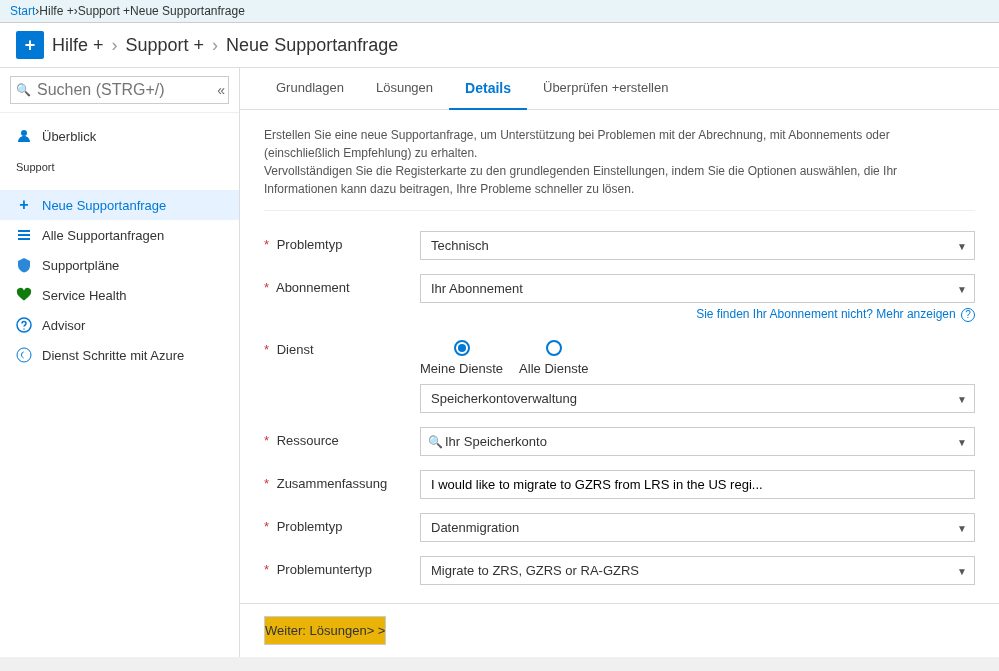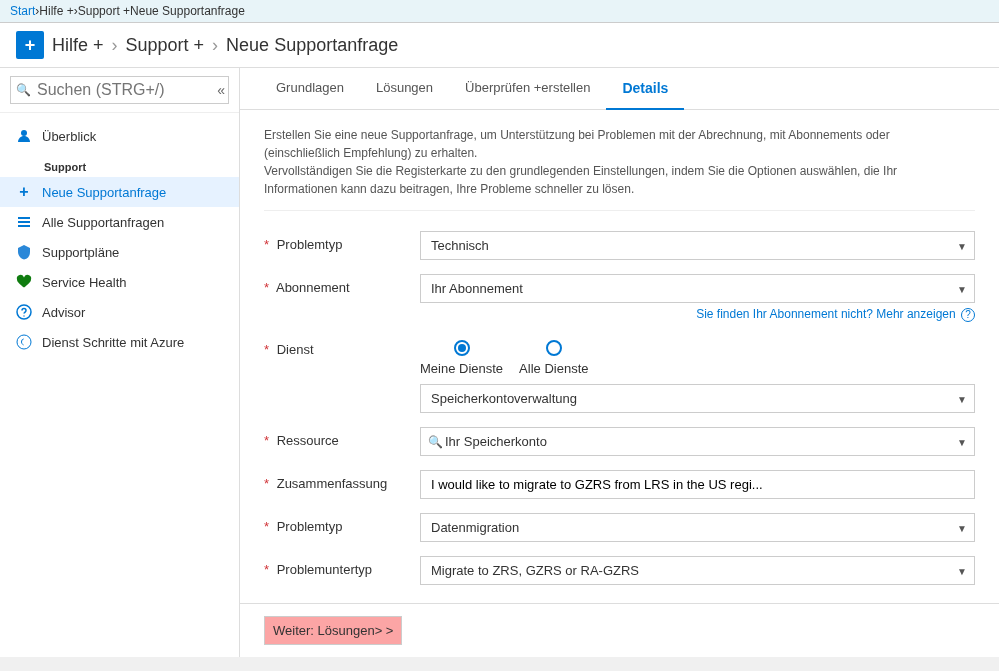--- a/index.html
+++ b/index.html
@@ -87,26 +87,25 @@
       display: flex;
       align-items: center;
       gap: 10px;
       cursor: pointer;
       color: #333;
       font-size: 13px;
     }
     .sidebar-item.active { background: #e6f2ff; color: #0078d4; }
     .sidebar-item .icon { width: 16px; height: 16px; display: flex; align-items: center; justify-content: center; flex-shrink: 0; }
     .sidebar-section-label {
-      padding: 10px 16px 4px;
+      padding: 10px 16px 17px;
       font-size: 11px;
-      font-weight: 700;
+      font-weight: 400;
       color: #333;
       text-transform: none;
-      margin-left: 28px;
     }
 
     
     .content {
       flex: 1;
       background: white;
       display: flex;
       flex-direction: column;
       overflow: hidden;
     }
@@ -244,23 +243,23 @@
       font-size: 12px;
     }
 
     
     .form-footer {
       border-top: 1px solid #ddd;
       padding: 12px 24px;
       background: white;
     }
     .btn-next {
-      padding: 6px 8px;
+      padding: 6px 0;
       border: 1px solid #ccc;
-      background: #fca5a5;
+      background: #eab308;
       font-size: 13px;
       cursor: pointer;
       color: #333;
     }
 
     
     .icon-user { color: #0078d4; }
   </style>
 </head>
 <body>
@@ -361,22 +360,22 @@
         <span>Dienst Schritte mit Azure</span>
       </div>
     </div>
   </div>
 
   <div class="content">
 
     <div class="tabs">
       <div class="tab">Grundlagen</div>
       <div class="tab">Lösungen</div>
+      <div class="tab active">Details</div>
       <div class="tab">Überprüfen +erstellen</div>
-      <div class="tab active">Details</div>
     </div>
 
     <div class="form-content">
 
       <div class="intro-text">
         <span>Erstellen Sie eine neue Supportanfrage, um Unterstützung bei Problemen mit der Abrechnung, mit Abonnements oder</span><br>
         <span>(einschließlich Empfehlung) zu erhalten.</span><br>
         <span>Vervollständigen Sie die Registerkarte zu den grundlegenden Einstellungen, indem Sie die Optionen auswählen, die Ihr</span><br>
         <span>Informationen kann dazu beitragen, Ihre Probleme schneller zu lösen.</span>
       </div>

